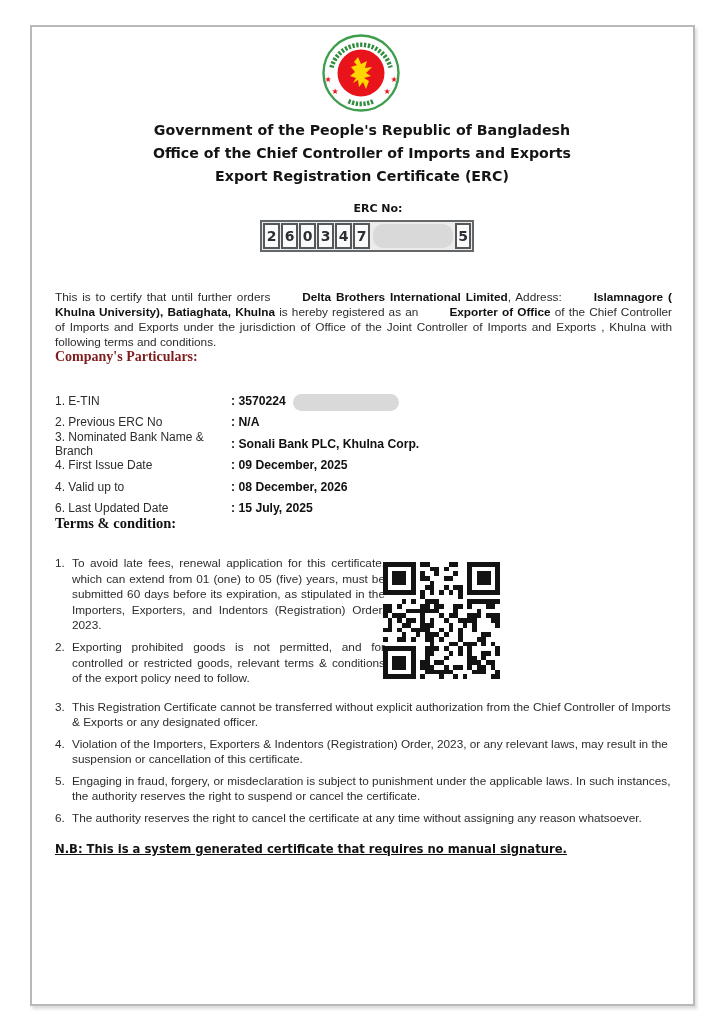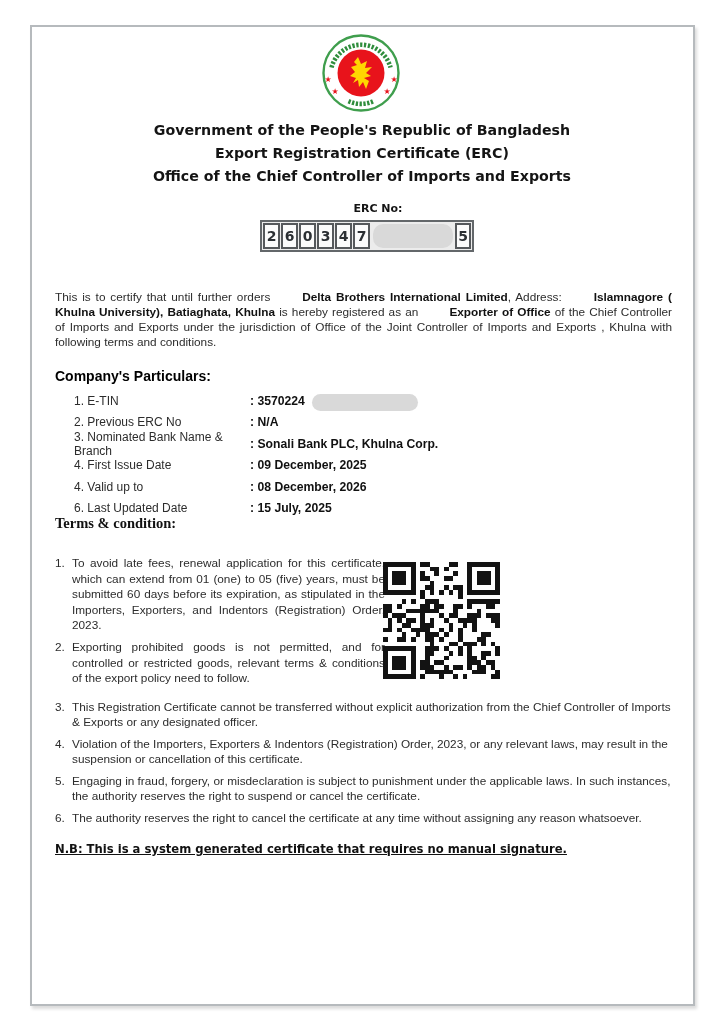--- a/index.html
+++ b/index.html
@@ -26,24 +26,24 @@
             font-family:"DejaVu Sans",sans-serif;font-weight:bold;font-size:14px;color:#2b2f33;}
   .erc-redacted{flex:1;margin:1px 2px;background:#d9d9d9;border-radius:10px;}
   .erc-cell.last{width:12px;margin-right:0;}
 
   
   .intro{position:absolute;left:55px;top:290px;width:617px;font-size:11.8px;line-height:15px;
          text-align:justify;color:#2c2c2c;}
   .intro b{color:#111;margin-left:27px;}
 
   
-  .part-title{position:absolute;left:55px;top:368px;font-family:Liberation Sans, sans-serif;
-              font-weight:bold;font-size:14px;color:#000000;}
+  .part-title{position:absolute;left:55px;top:349px;font-family:Liberation Serif, serif;
+              font-weight:bold;font-size:14px;color:#7f1d1d;}
   .part-rows{position:absolute;left:55px;top:390px;width:520px;}
-  .part-row{display:flex;align-items:center;height:21.5px;font-size:12px;margin-left:19px;}
+  .part-row{display:flex;align-items:center;height:21.5px;font-size:12px;}
   .part-label{width:176px;flex:none;color:#2c2c2c;}
   .part-value{font-weight:bold;font-size:12.2px;color:#111;position:relative;white-space:nowrap;}
   .pill{position:absolute;left:62px;top:0px;width:106px;height:17px;background:#d9d9d9;
         border-radius:9px;}
 
   
   .terms-title{position:absolute;left:55px;top:515px;font-family:"Liberation Serif",serif;
                font-weight:bold;font-size:14.5px;color:#111;}
   .terms-left{position:absolute;left:55px;top:556px;width:330px;font-size:11.8px;
               line-height:15.6px;text-align:justify;color:#2c2c2c;}
@@ -82,22 +82,22 @@
       <text x="73" y="49" font-size="8" fill="#e8131b" text-anchor="middle" font-family="DejaVu Sans, sans-serif">★</text>
       <text x="66" y="61" font-size="8" fill="#e8131b" text-anchor="middle" font-family="DejaVu Sans, sans-serif">★</text>
 
       <circle cx="40" cy="40" r="23.5" fill="#e8131b"></circle>
       <path d="M37 24 L33 29 L36 32 L30 34 L34 39 L29 43 L35 45 L32 50 L37 47 L38 54 L42 49 L45 56 L48 48 L43 45 L50 43 L45 40 L51 34 L44 35 L46 28 L40 31 Z" fill="#ffd600"></path>
     </svg>
   </div>
 
   <div class="hdr">
     <div>Government of the People's Republic of Bangladesh</div>
+    <div>Office of the Chief Controller of Imports and Exports</div>
     <div>Export Registration Certificate (ERC)</div>
-    <div>Office of the Chief Controller of Imports and Exports</div>
   </div>
 
   <div class="erc-label">ERC No:</div>
   <div class="erc-box">
     <div class="erc-cell">2</div>
     <div class="erc-cell">6</div>
     <div class="erc-cell">0</div>
     <div class="erc-cell">3</div>
     <div class="erc-cell">4</div>
     <div class="erc-cell">7</div>

